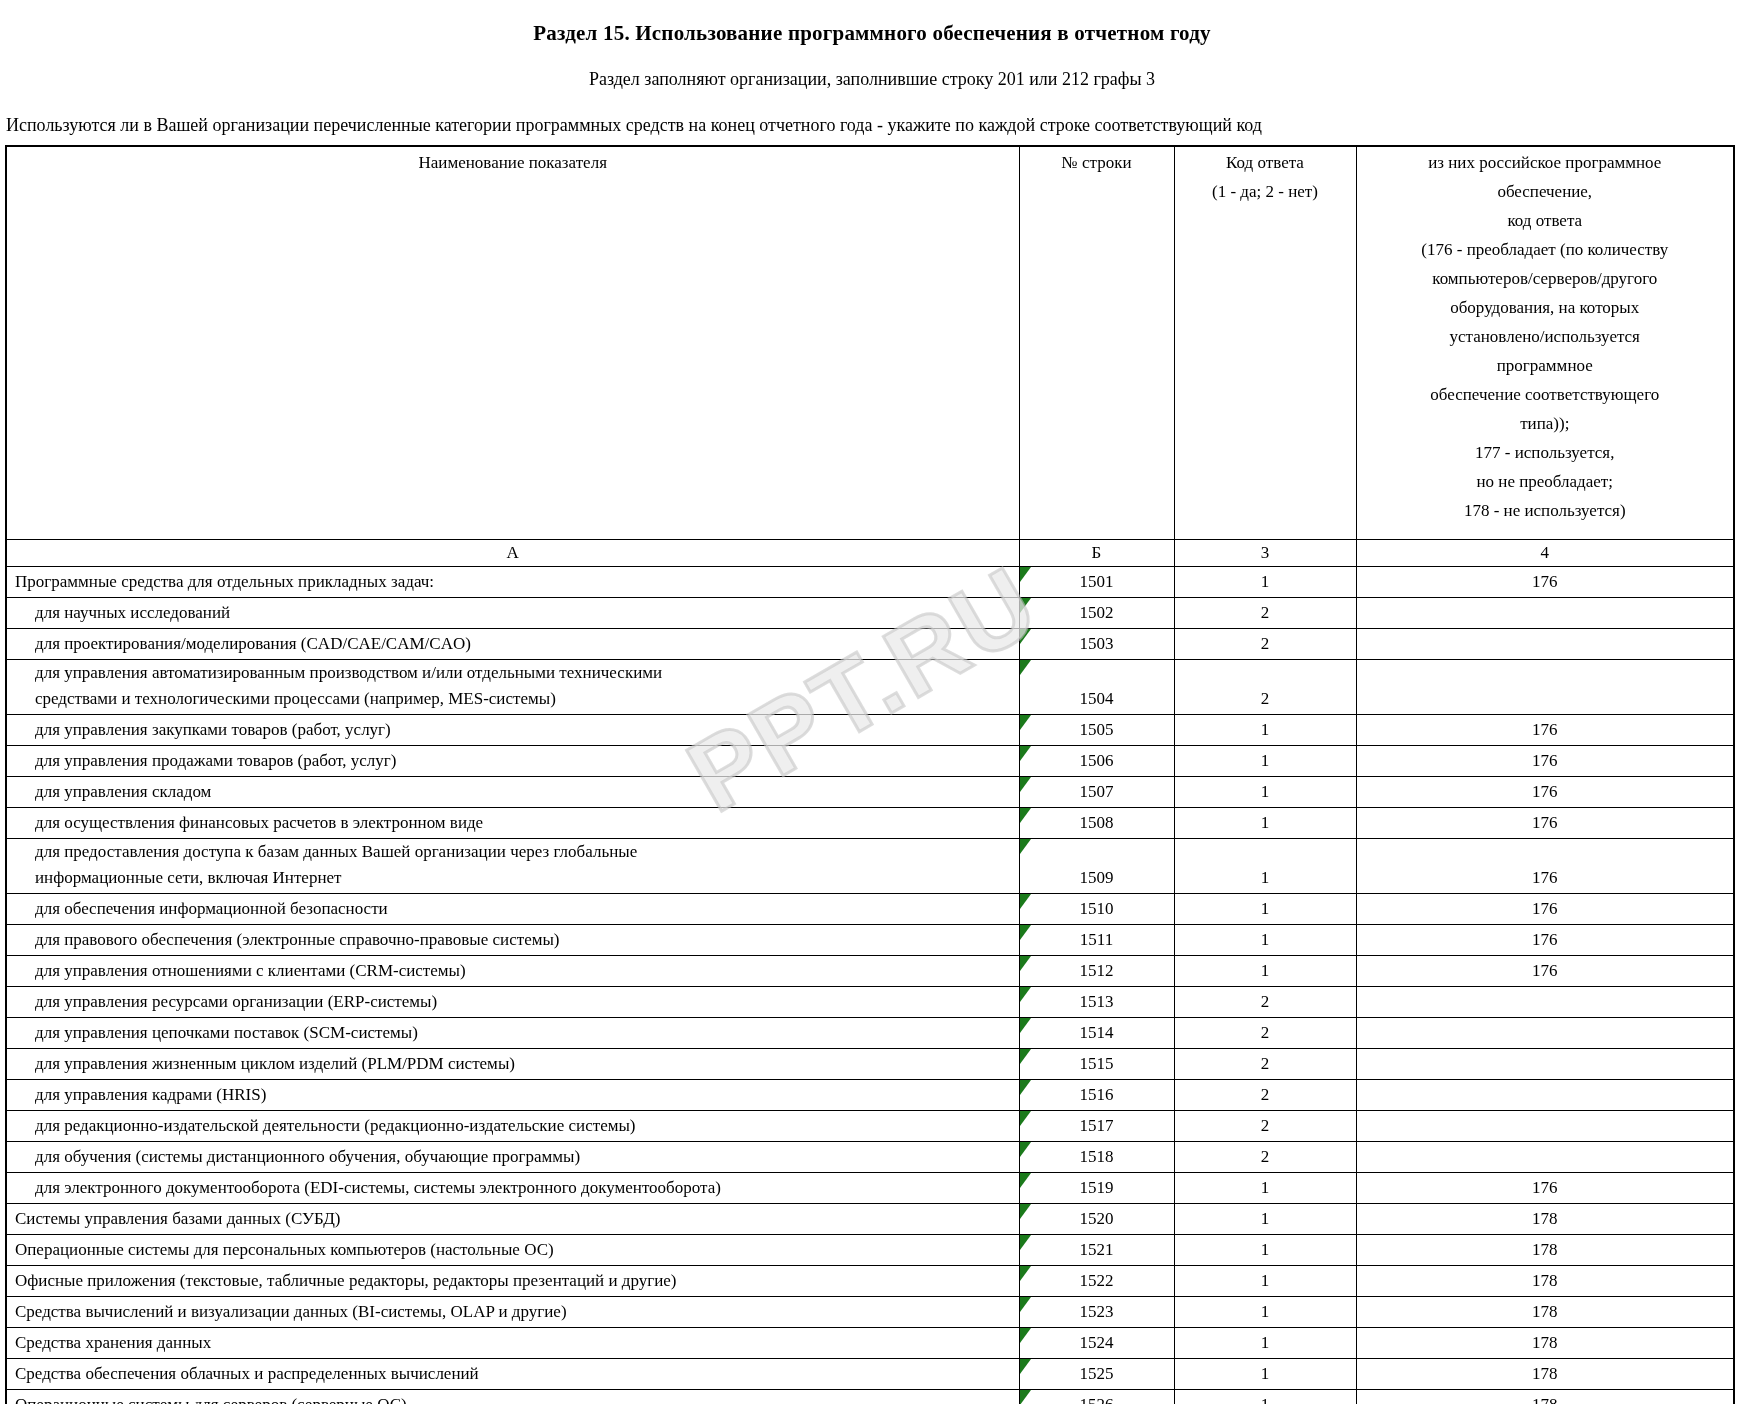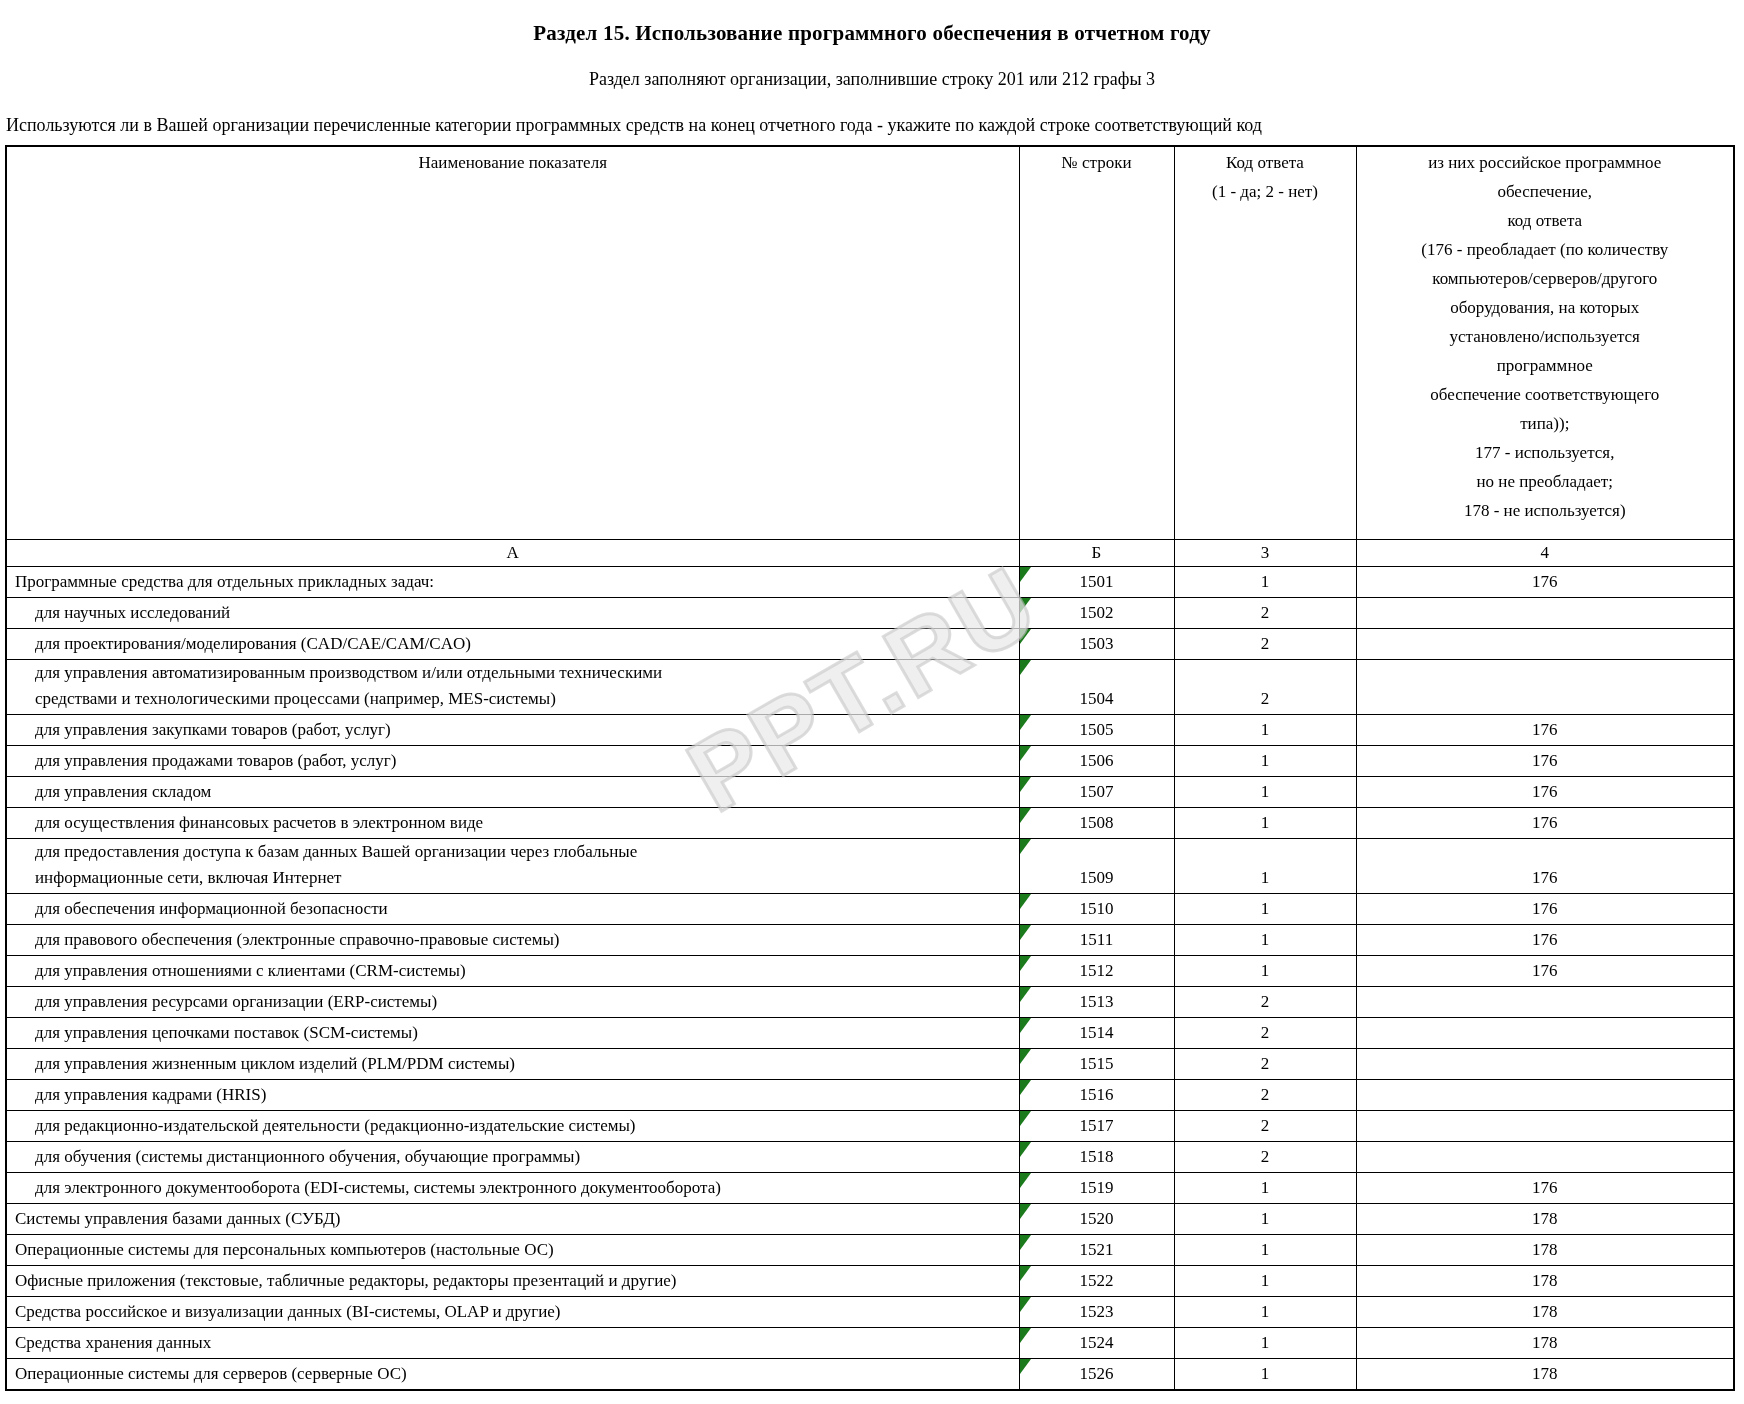--- a/index.html
+++ b/index.html
@@ -227,32 +227,38 @@
           <td class="c-num">1</td>
           <td class="c-num">178</td>
         </tr>
         <tr>
           <td class="c-name">Офисные приложения (текстовые, табличные редакторы, редакторы презентаций и другие)</td>
           <td class="c-num"><span class="tri" style="border-top-color: rgb(27, 122, 27);"></span><span>1522</span></td>
           <td class="c-num">1</td>
           <td class="c-num">178</td>
         </tr>
         <tr>
-          <td class="c-name">Средства российское и визуализации данных (BI-системы, OLAP и другие)</td>
+          <td class="c-name">Средства вычислений и визуализации данных (BI-системы, OLAP и другие)</td>
           <td class="c-num"><span class="tri" style="border-top-color: rgb(27, 122, 27);"></span><span>1523</span></td>
           <td class="c-num">1</td>
           <td class="c-num">178</td>
         </tr>
         <tr>
           <td class="c-name">Средства хранения данных</td>
           <td class="c-num"><span class="tri" style="border-top-color: rgb(27, 122, 27);"></span><span>1524</span></td>
           <td class="c-num">1</td>
           <td class="c-num">178</td>
         </tr>
         <tr>
+          <td class="c-name">Средства обеспечения облачных и распределенных вычислений</td>
+          <td class="c-num"><span class="tri" style="border-top-color: rgb(27, 122, 27);"></span><span>1525</span></td>
+          <td class="c-num">1</td>
+          <td class="c-num">178</td>
+        </tr>
+        <tr>
           <td class="c-name">Операционные системы для серверов (серверные ОС)</td>
           <td class="c-num"><span class="tri" style="border-top-color: rgb(27, 122, 27);"></span><span>1526</span></td>
           <td class="c-num">1</td>
           <td class="c-num">178</td>
         </tr>
       </tbody>
   </table>
 
   <div class="watermark">PPT.RU</div>
 

